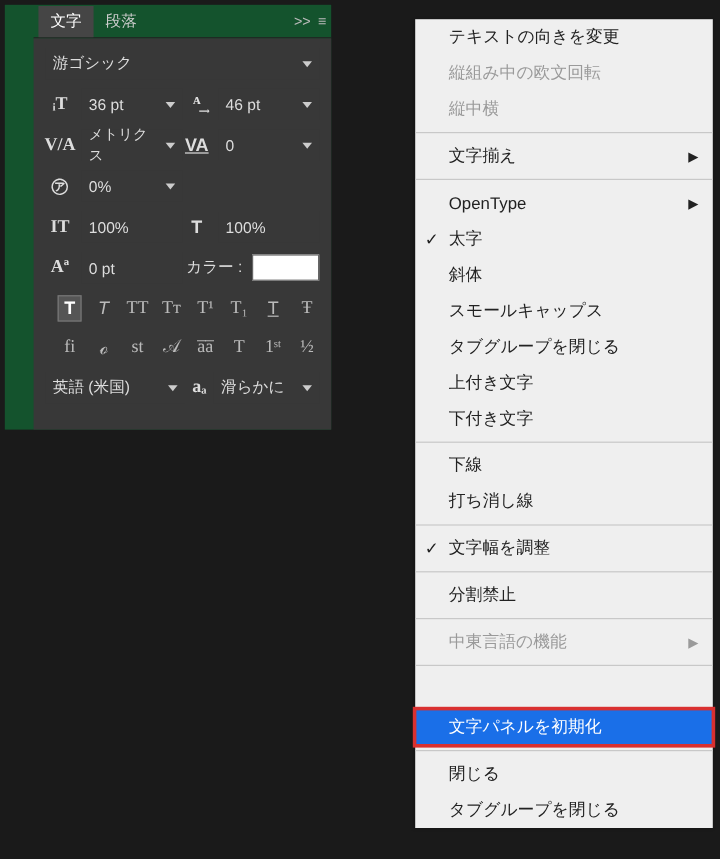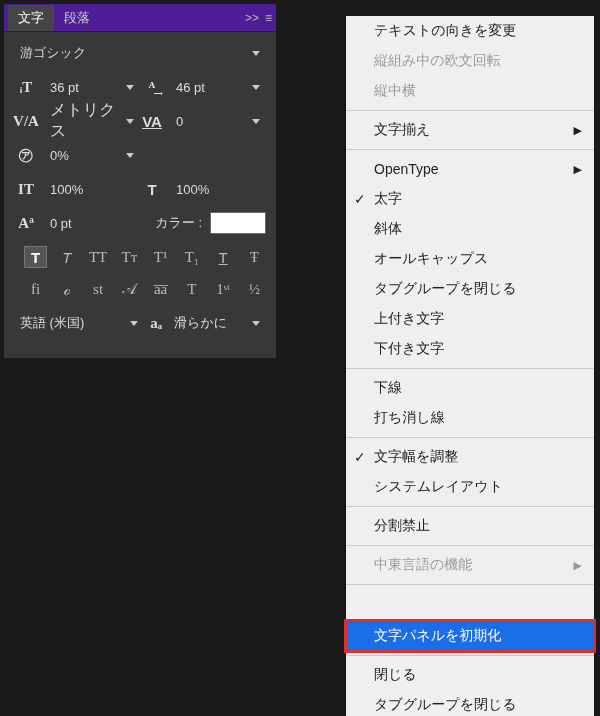--- a/index.html
+++ b/index.html
@@ -1,18 +1,18 @@
 <!DOCTYPE html>
 <html><head>
 <meta charset="utf-8">
 <style>
 * { margin: 0; padding: 0; box-sizing: border-box; font-family: "Hiragino Sans", "Meiryo", sans-serif; }
 body { background: #1a1a1a; width: 600px; height: 716px; position: relative; overflow: hidden; }
 
-.panel { position: absolute; left: 4px; top: 4px; width: 272px; background: #4c1d95; color: #ddd; font-size: 13px; }
+.panel { position: absolute; left: 4px; top: 4px; width: 272px; background: #14532d; color: #ddd; font-size: 13px; padding-left: 24px; }
 .tabs { display: flex; align-items: center; border-bottom: 1px solid #222; height: 28px; padding: 0 4px; }
 .tab { padding: 4px 10px; cursor: pointer; color: #ccc; }
 .tab.active { color: #fff; background: #454545; }
 .tabs-right { margin-left: auto; display: flex; gap: 6px; align-items: center; color: #bbb; font-size: 12px; }
 .body { padding: 8px 10px 14px 10px; background: #383838; }
 
 .row { display: flex; gap: 0; margin-bottom: 8px; align-items: center; }
 .half { display: flex; align-items: center; gap: 6px; flex: 1; }
 .sel { flex: 1; display: flex; align-items: center; justify-content: space-between; padding: 3px 6px; background: #383838; color: #ddd; height: 26px; }
 .chev { width: 0; height: 0; border-left: 4px solid transparent; border-right: 4px solid transparent; border-top: 5px solid #ccc; margin-left: 6px; }
@@ -63,21 +63,21 @@
           <div class="sel">
             <span>46 pt</span>
             <span class="chev"></span>
           </div>
         </div>
     </div>
     <div class="row">
       <div class="half">
           <span class="ic">V/A</span>
           <div class="sel">
-            <span style="font-size:16px">メトリクス</span>
+            <span style="font-size:12px">メトリクス</span>
             <span class="chev"></span>
           </div>
         </div>
       <div class="half">
           <span class="ic">
             <u>VA</u>
           </span>
           <div class="sel">
             <span>0</span>
             <span class="chev"></span>
@@ -174,33 +174,32 @@
   <div class="sep"></div>
   <div class="mi">
       <span>OpenType</span>
       <span class="arrow">▶</span>
     </div>
   <div class="mi">
       <span class="chk">✓</span>
       <span>太字</span>
     </div>
   <div class="mi">斜体</div>
-  <div class="mi">オールキャップス</div>
+  <div class="mi">スモールキャップス</div>
   <div class="mi">タブグループを閉じる</div>
   <div class="mi">上付き文字</div>
   <div class="mi">下付き文字</div>
   <div class="sep"></div>
   <div class="mi">下線</div>
   <div class="mi">打ち消し線</div>
   <div class="sep"></div>
   <div class="mi">
       <span class="chk">✓</span>
       <span>文字幅を調整</span>
     </div>
-  <div class="mi">システムレイアウト</div>
   <div class="sep"></div>
   <div class="mi">分割禁止</div>
   <div class="sep"></div>
   <div class="mi disabled">
       <span>中東言語の機能</span>
       <span class="arrow">▶</span>
     </div>
   <div class="sep"></div>
   <div class="mi highlight">文字パネルを初期化</div>
   <div class="sep"></div>

